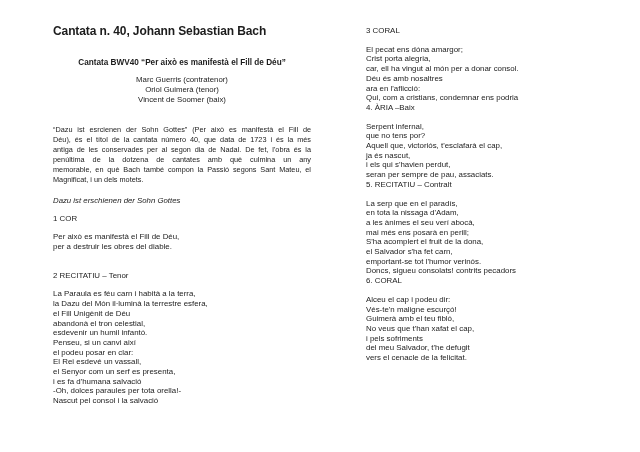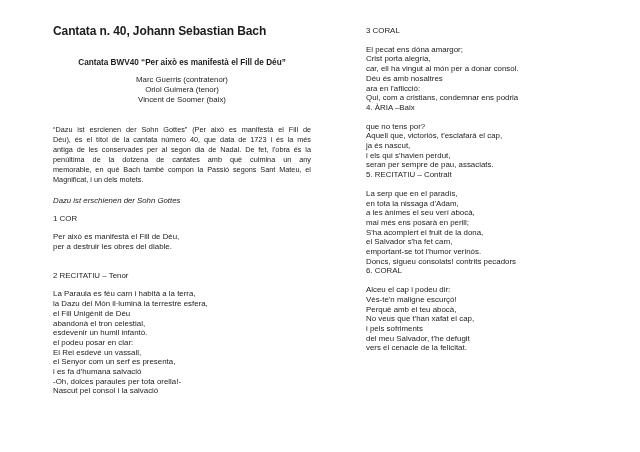--- a/index.html
+++ b/index.html
@@ -97,20 +97,21 @@
     </div>
 
     <div class="movement m-gap-md">
       <div class="movement-heading">2 RECITATIU – Tenor</div>
       <div>
           <div class="verse-line">La Paraula es féu carn i habità a la terra,</div>
           <div class="verse-line">la Dazu del Món il·luminà la terrestre esfera,</div>
           <div class="verse-line">el Fill Unigènit de Déu</div>
           <div class="verse-line">abandonà el tron celestial,</div>
           <div class="verse-line">esdevenir un humil infantó.</div>
+          <div class="verse-line">Penseu, si un canvi així</div>
           <div class="verse-line">el podeu posar en clar:</div>
           <div class="verse-line">El Rei esdevé un vassall,</div>
           <div class="verse-line">el Senyor com un serf es presenta,</div>
           <div class="verse-line">i es fa d'humana salvació</div>
           <div class="verse-line">-Oh, dolces paraules per tota orella!-</div>
           <div class="verse-line">Nascut pel consol i la salvació</div>
         </div>
     </div>
   </div>
 
@@ -124,20 +125,21 @@
           <div class="verse-line">car, ell ha vingut al món per a donar consol.</div>
           <div class="verse-line">Déu és amb nosaltres</div>
           <div class="verse-line">ara en l'aflicció:</div>
           <div class="verse-line">Qui, com a cristians, condemnar ens podria</div>
         </div>
     </div>
 
     <div class="movement m-gap-lg">
       <div class="movement-heading">4. ÀRIA –Baix</div>
       <div>
+          <div class="verse-line">Serpent infernal,</div>
           <div class="verse-line">que no tens por?</div>
           <div class="verse-line">Aquell que, victoriós, t'esclafarà el cap,</div>
           <div class="verse-line">ja és nascut,</div>
           <div class="verse-line">i els qui s'havien perdut,</div>
           <div class="verse-line">seran per sempre de pau, assaciats.</div>
         </div>
     </div>
 
     <div class="movement m-gap-lg">
       <div class="movement-heading">5. RECITATIU – Contralt</div>
@@ -151,21 +153,21 @@
           <div class="verse-line">emportant-se tot l'humor verinós.</div>
           <div class="verse-line">Doncs, sigueu consolats! contrits pecadors</div>
         </div>
     </div>
 
     <div class="movement m-gap-lg">
       <div class="movement-heading">6. CORAL</div>
       <div>
           <div class="verse-line">Alceu el cap i podeu dir:</div>
           <div class="verse-line">Vés-te'n maligne escurçó!</div>
-          <div class="verse-line">Perquè amb el teu abocà,</div>
+          <div class="verse-line">Guimerà amb el teu fibló,</div>
           <div class="verse-line">No veus que t'han xafat el cap,</div>
           <div class="verse-line">i pels sofriments</div>
           <div class="verse-line">del meu Salvador, t'he defugit</div>
           <div class="verse-line">vers el cenacle de la felicitat.</div>
         </div>
     </div>
 
   </div>
 </div>
 

